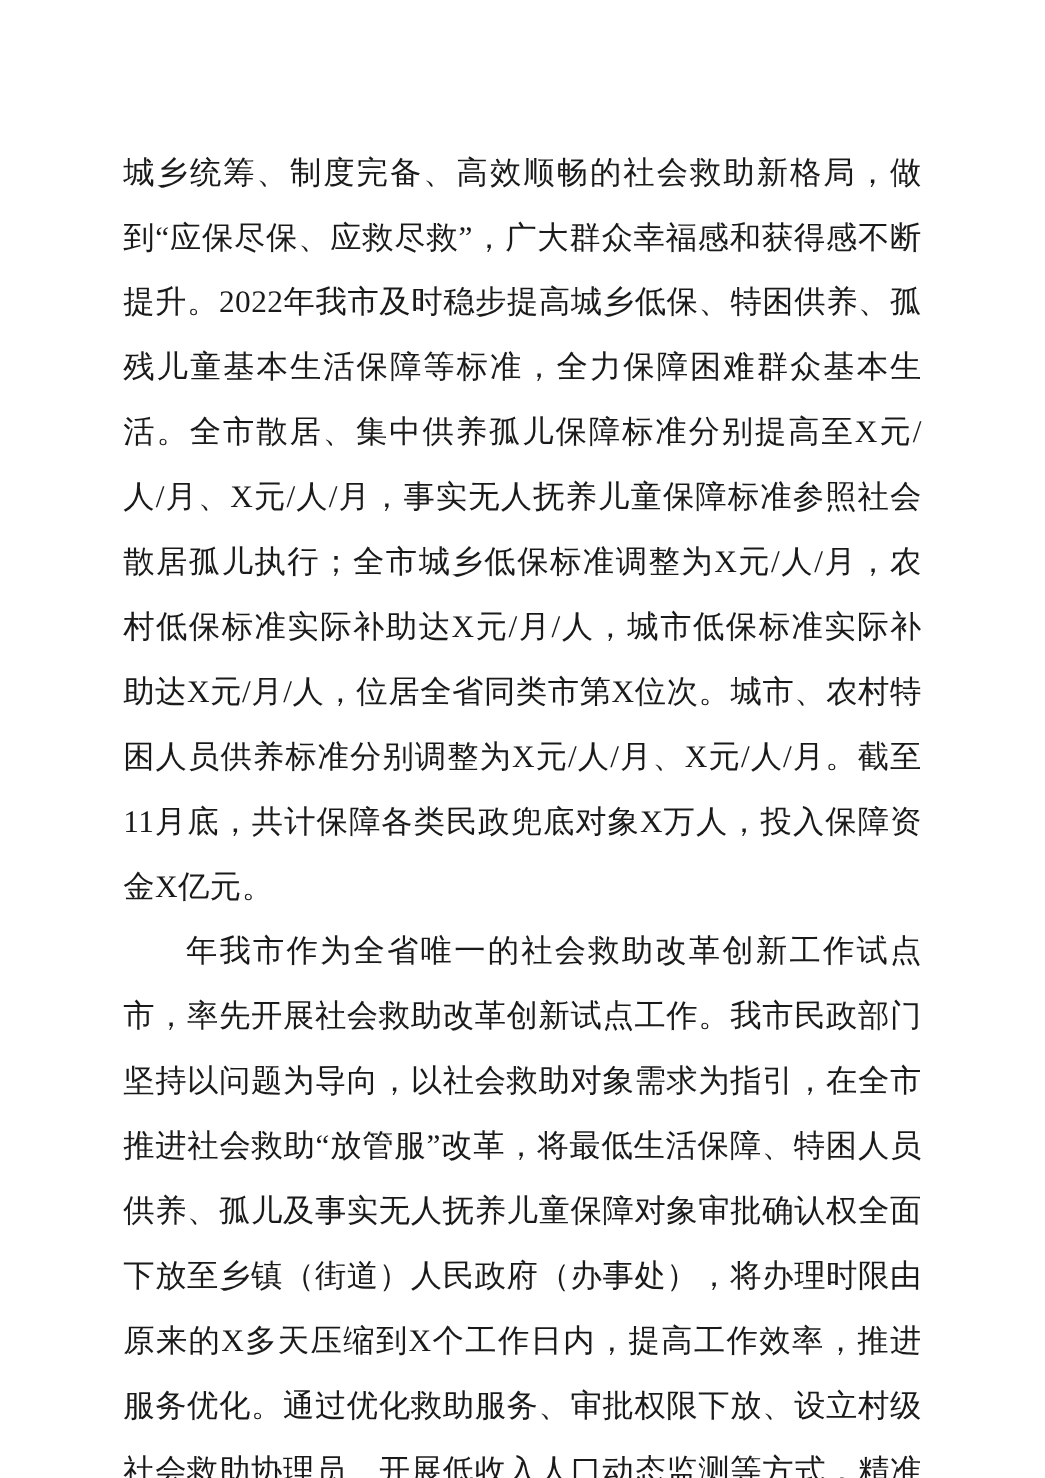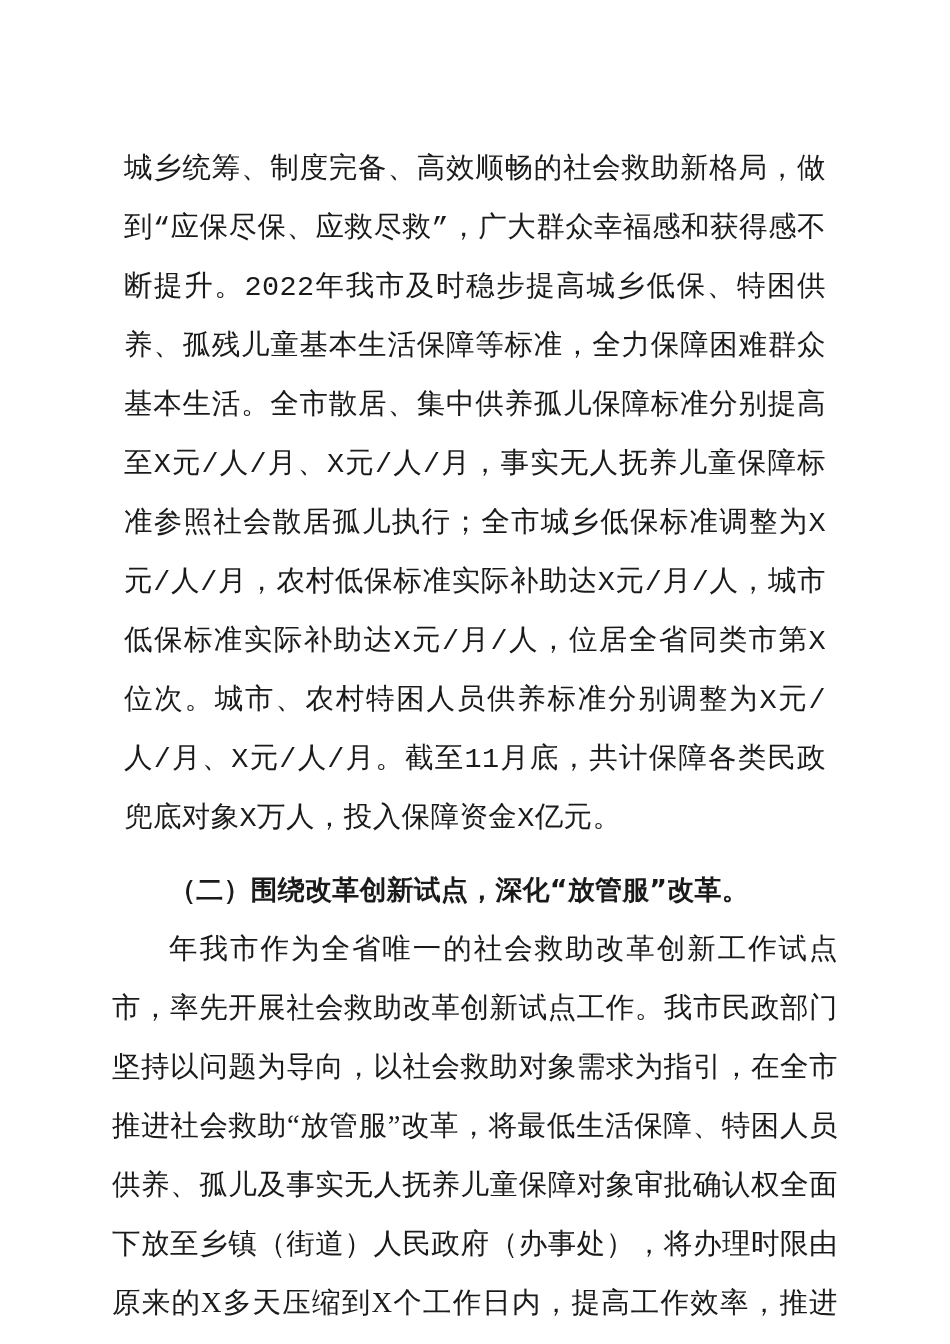--- a/index.html
+++ b/index.html
@@ -22,39 +22,37 @@
     position: relative;
   }
   .doc-body {
     font-size: 28.5px;
     line-height: 59px;
     text-align: justify;
     text-justify: inter-ideograph;
     letter-spacing: 0.4px;
   }
   .para {
-    margin: 12px;
+    margin: 0;
     text-indent: 0;
-    font-family: Liberation Mono, monospace;
   }
   .para-indent {
     margin: 0;
     text-indent: 57px;
   }
   .para-heading {
     margin: 0;
     text-indent: 57px;
     font-family: "DejaVu Sans", "Liberation Sans", sans-serif;
     font-weight: 700;
     font-size: 27px;
     letter-spacing: 0.2px;
   }
 </style>
 </head>
 <body>
 
 <div class="page">
   <div class="doc-body">
     <p class="para">城乡统筹、制度完备、高效顺畅的社会救助新格局，做到“应保尽保、应救尽救”，广大群众幸福感和获得感不断提升。2022年我市及时稳步提高城乡低保、特困供养、孤残儿童基本生活保障等标准，全力保障困难群众基本生活。全市散居、集中供养孤儿保障标准分别提高至X元/人/月、X元/人/月，事实无人抚养儿童保障标准参照社会散居孤儿执行；全市城乡低保标准调整为X元/人/月，农村低保标准实际补助达X元/月/人，城市低保标准实际补助达X元/月/人，位居全省同类市第X位次。城市、农村特困人员供养标准分别调整为X元/人/月、X元/人/月。截至11月底，共计保障各类民政兜底对象X万人，投入保障资金X亿元。</p>
-    <p class="para-heading">（二）围绕改革创新试点，深化“放管服”改革。</p>
     <p class="para-indent">年我市作为全省唯一的社会救助改革创新工作试点市，率先开展社会救助改革创新试点工作。我市民政部门坚持以问题为导向，以社会救助对象需求为指引，在全市推进社会救助“放管服”改革，将最低生活保障、特困人员供养、孤儿及事实无人抚养儿童保障对象审批确认权全面下放至乡镇（街道）人民政府（办事处），将办理时限由原来的X多天压缩到X个工作日内，提高工作效率，推进服务优化。通过优化救助服务、审批权限下放、设立村级社会救助协理员、开展低收入人口动态监测等方式，精准高效的实施社会救助。全市X个乡镇（街道）全面完成审批权下放，及时审批低保X户X人，特困供养X人，临时救助X人次；X个村（社区）成立了“救急难”互助社，</p>
   </div>
 </div>
 
 </body></html>

